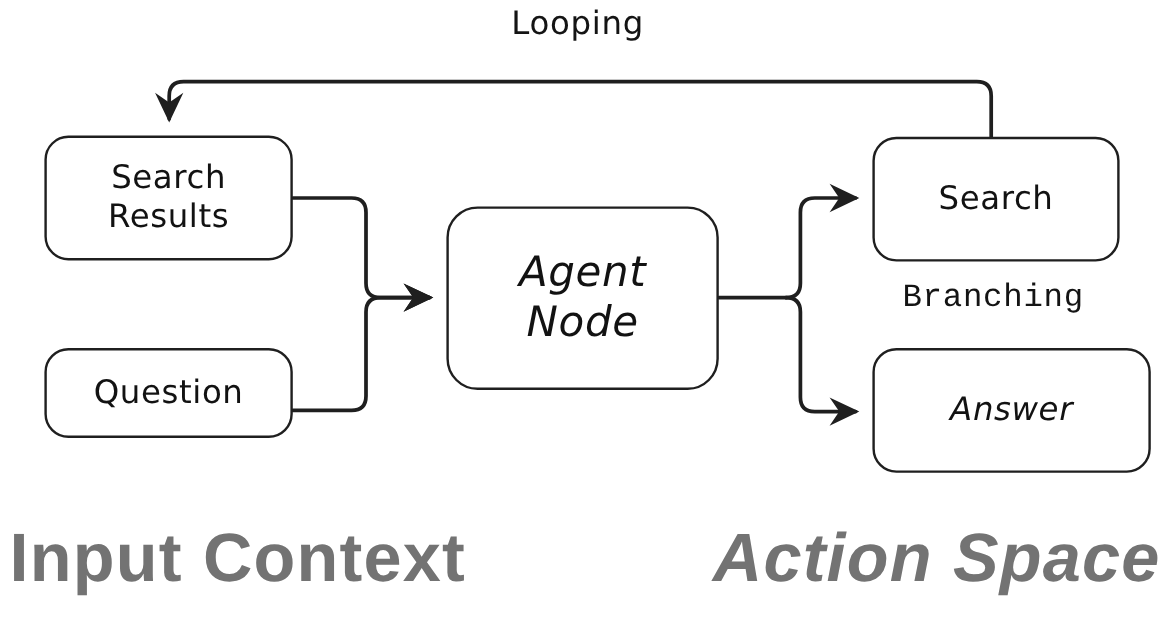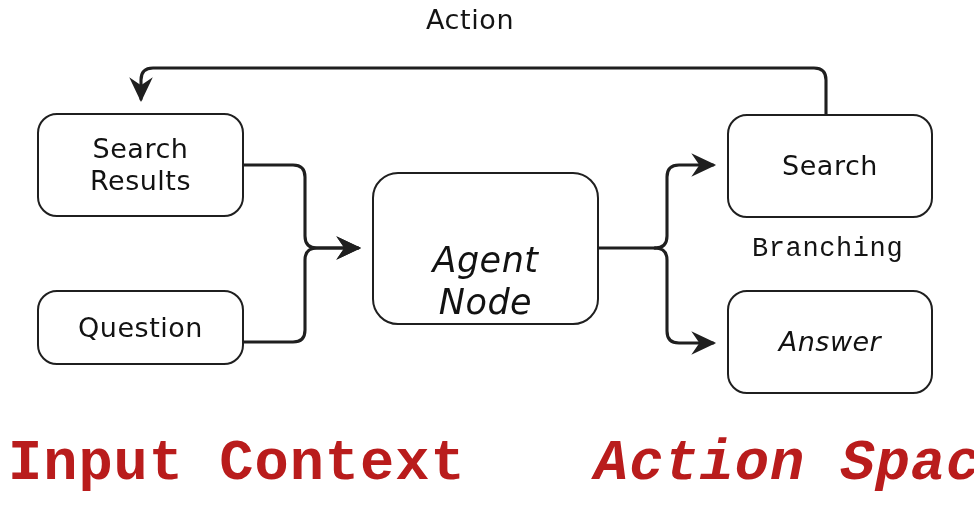--- a/index.html
+++ b/index.html
@@ -60,33 +60,32 @@
     font-size: 27px;
   }
   #node-agent {
     left: 372px;
     top: 172px;
     width: 227px;
     height: 153px;
     font-size: 35px;
     font-style: italic;
     border-radius: 26px;
-    align-items: flex-end;
   }
   #node-search {
     left: 727px;
     top: 114px;
     width: 206px;
     height: 104px;
     font-size: 27px;
   }
   #node-answer {
     left: 727px;
     top: 290px;
-    width: 206px;
+    width: 232px;
     height: 104px;
     font-size: 27px;
     font-style: italic;
   }
   .edge-label {
     position: absolute;
     color: #141414;
     font-family: "DejaVu Sans", sans-serif;
     white-space: nowrap;
     letter-spacing: 0.6px;
@@ -97,22 +96,22 @@
     font-size: 27px;
   }
   #label-branching {
     left: 752px;
     top: 234px;
     font-size: 27px;
     font-family: Liberation Mono, monospace;
   }
   .group-label {
     position: absolute;
-    color: #b91c1c;
-    font-family: Liberation Mono, monospace;
+    color: #737373;
+    font-family: Liberation Sans, sans-serif;
     font-weight: 700;
     white-space: nowrap;
     letter-spacing: 1px;
   }
   #label-input-context {
     left: 8px;
     top: 432px;
     font-size: 57px;
   }
   #label-action-space {
@@ -162,21 +161,21 @@
   </div>
 
   <div class="node" id="node-search">
     <span class="node-label">Search</span>
   </div>
 
   <div class="node" id="node-answer">
     <span class="node-label">Answer</span>
   </div>
 
-  <div class="edge-label" id="label-looping">Action</div>
+  <div class="edge-label" id="label-looping">Looping</div>
 
   <div class="edge-label" id="label-branching">Branching</div>
 
   <div class="group-label" id="label-input-context">Input Context</div>
 
   <div class="group-label" id="label-action-space">Action Space</div>
 
 </div>
 
 </body></html>

